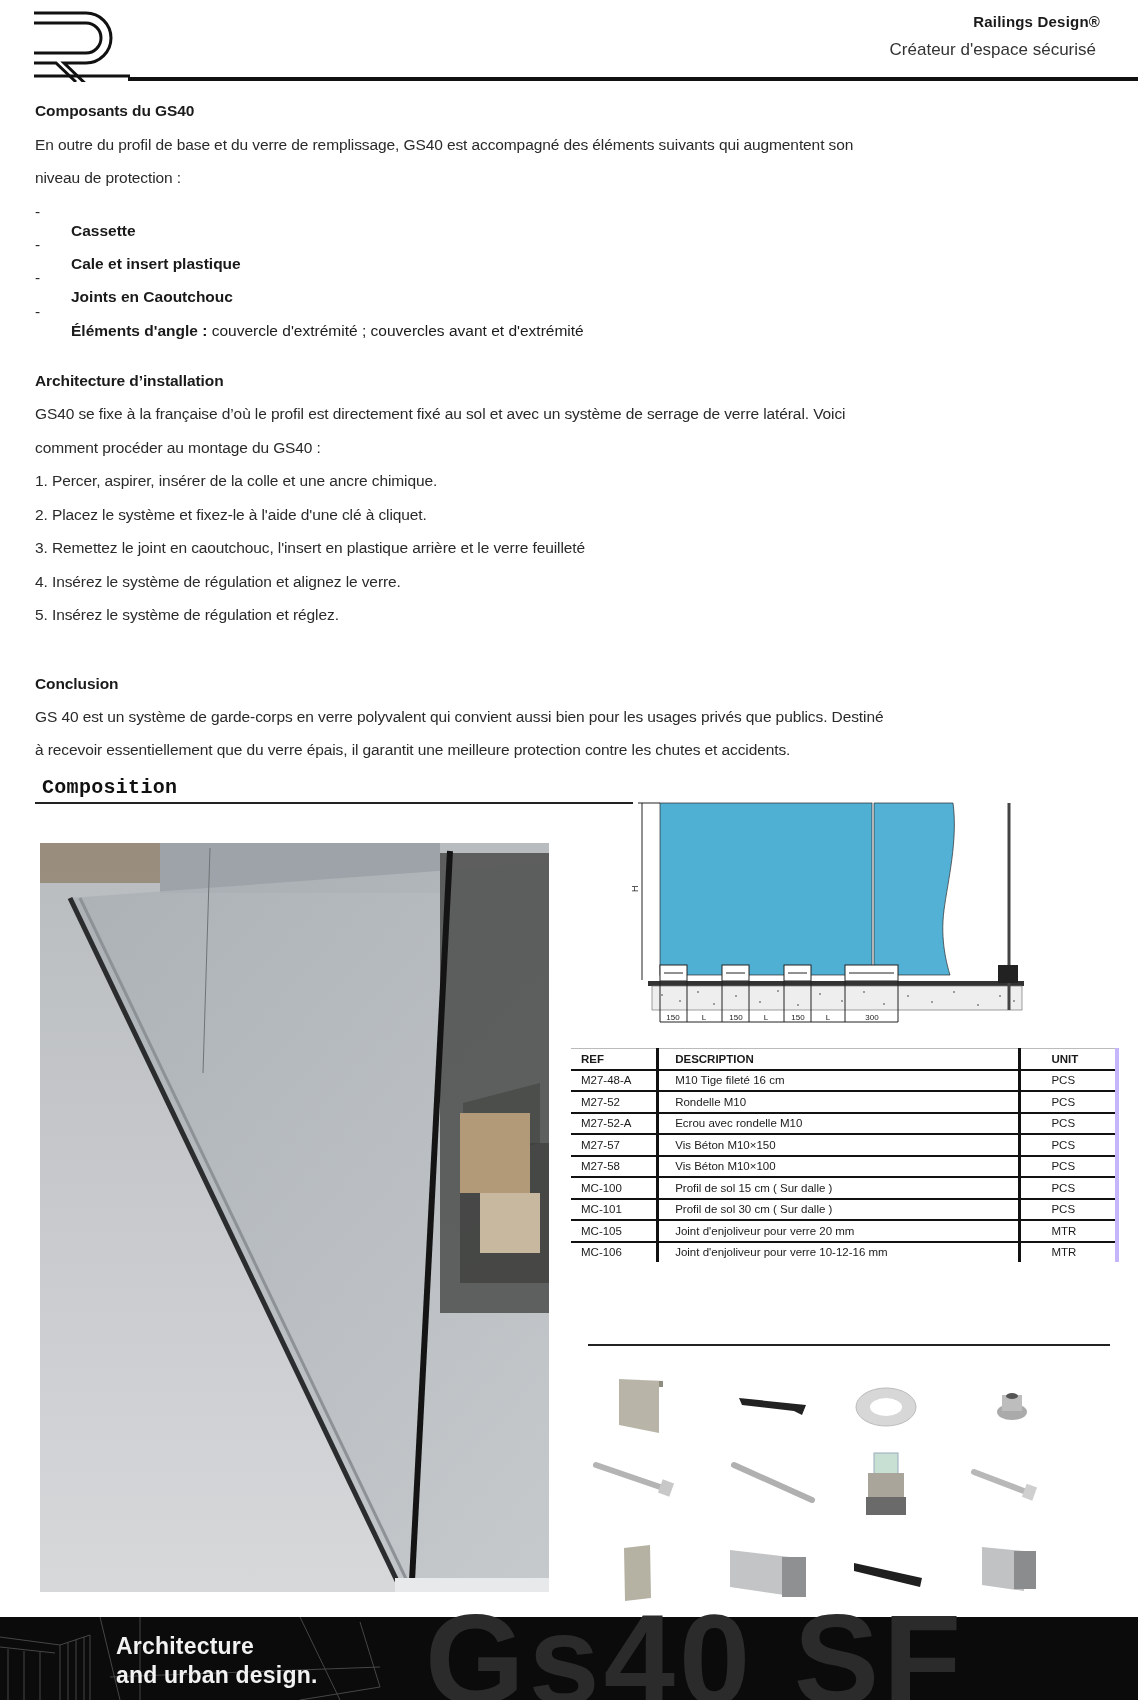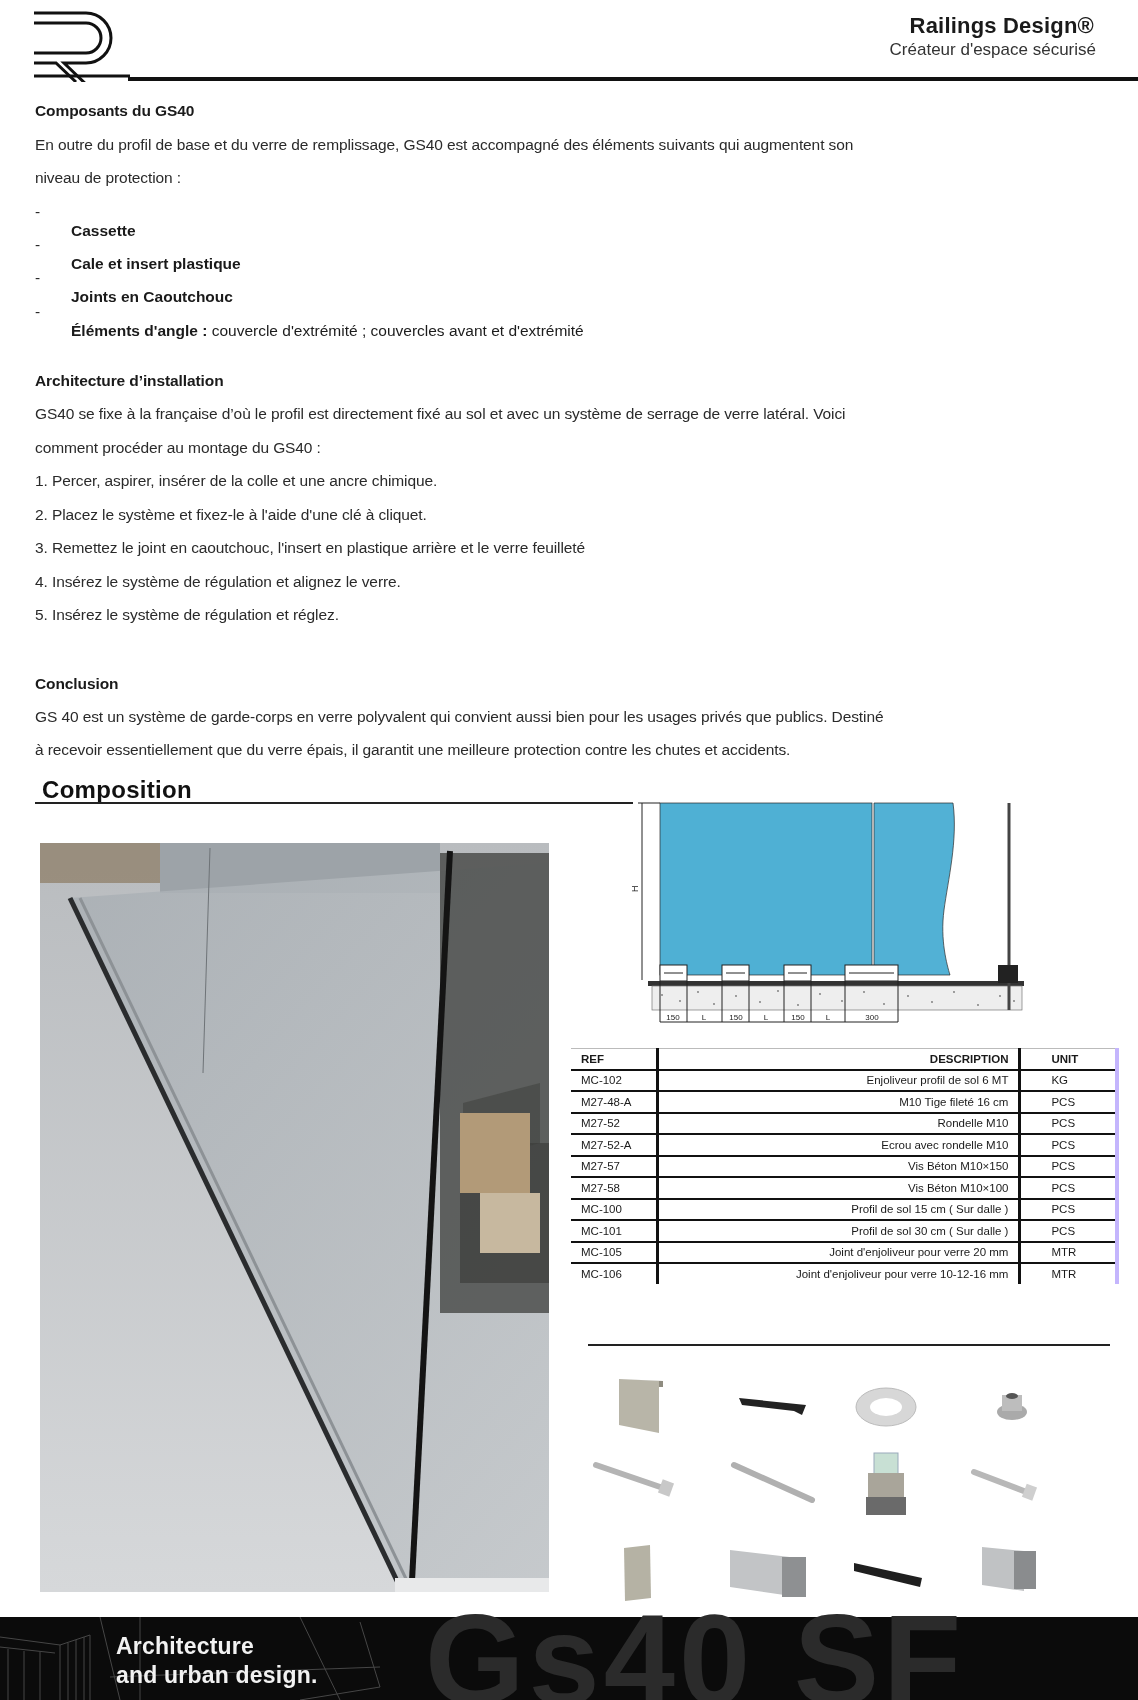--- a/index.html
+++ b/index.html
@@ -1,48 +1,48 @@
 <!DOCTYPE html>
 <html><head>
 <meta charset="utf-8">
 <style>
   html, body { margin: 0; padding: 0; background: #ffffff; }
   body { width: 1138px; height: 1700px; position: relative; overflow: hidden; font-family: "Liberation Sans", sans-serif; color: #1c1c1c; }
   .abs { position: absolute; }
 
   
   #logo { left: 34px; top: 10px; width: 96px; height: 72px; }
-  #brand-title { right: 44px; top: 13px; font-size: 22px; font-weight: 700; color: #1a1a1a; letter-spacing: 0.2px; }
+  #brand-title { right: 38px; top: 13px; font-size: 15px; font-weight: 700; color: #1a1a1a; letter-spacing: 0.2px; }
   #brand-sub { right: 42px; top: 40px; font-size: 17px; color: #333; }
   #header-rule { left: 128px; top: 77px; width: 1010px; height: 4px; background: #111; }
 
   
   .txt { position: absolute; left: 35px; font-size: 15.5px; color: #2a2a2a; white-space: nowrap; letter-spacing: -0.1px; }
   .h { font-weight: 700; color: #1a1a1a; }
   .dash { position: absolute; left: 35px; font-size: 15.5px; color: #2a2a2a; }
   .bullet { position: absolute; left: 71px; font-size: 15.5px; white-space: nowrap; margin-top: 19px; }
   .bullet b { font-weight: 700; color: #1a1a1a; }
 
   
-  #comp-title { left: 42px; top: 776px; font-size: 24px; font-weight: 800; color: #111; letter-spacing: 0.3px; }
+  #comp-title { left: 42px; top: 776px; font-size: 20px; font-weight: 800; color: #111; letter-spacing: 0.3px; font-family: Liberation Mono, monospace; }
   #comp-rule { left: 35px; top: 802px; width: 598px; height: 2px; background: #222; }
 
   
   #photo { left: 40px; top: 843px; width: 509px; height: 749px; overflow: hidden; background: #c9cccf; }
 
   
   #diagram { left: 632px; top: 800px; width: 400px; height: 232px; }
 
   
   #ref-table { left: 571px; top: 1048px; width: 548px; border-collapse: collapse; font-size: 11.5px; color: #1a1a1a; }
   #ref-table td, #ref-table th { padding: 0 10px; height: 19.5px; text-align: left; font-weight: 400; border-bottom: 2px solid #111; white-space: nowrap; }
   #ref-table th { font-weight: 700; border-top: 1px solid #bbb; }
   #ref-table tr:last-child td { border-bottom: none; }
   #ref-table .c-ref { width: 66px; }
-  #ref-table .c-desc { border-left: 3px solid #111; border-right: 3px solid #111; width: 340px; padding-left: 16px; text-align: right; }
+  #ref-table .c-desc { border-left: 3px solid #111; border-right: 3px solid #111; width: 340px; padding-left: 16px; }
   #ref-table .c-unit { width: 55px; padding-left: 30px; border-right: 4px solid #c4b5fd; }
 
   #parts-rule { left: 588px; top: 1344px; width: 522px; height: 2px; background: #222; }
   #parts-grid { left: 584px; top: 1365px; width: 550px; height: 240px; }
 
   
   #footer { left: 0; top: 1617px; width: 1138px; height: 83px; background: #0b0b0b; overflow: hidden; }
   #footer-tagline { left: 116px; top: 1632px; font-size: 23px; font-weight: 800; color: #f2f2f2; line-height: 29px; letter-spacing: 0.2px; }
   #footer-big { left: 425px; top: 1596px; font-size: 128px; font-weight: 900; color: #2b2b2b; letter-spacing: 4px; line-height: 1; white-space: nowrap; }
 </style>
@@ -184,25 +184,20 @@
 <table id="ref-table" class="abs">
   <thead>
     <tr>
       <th class="c-ref">REF</th>
       <th class="c-desc">DESCRIPTION</th>
       <th class="c-unit">UNIT</th>
     </tr>
   </thead>
   <tbody id="ref-tbody">
       <tr>
-        <td class="c-ref">MC-102</td>
-        <td class="c-desc">Enjoliveur profil de sol  6 MT</td>
-        <td class="c-unit">KG</td>
-      </tr>
-      <tr>
         <td class="c-ref">M27-48-A</td>
         <td class="c-desc">M10 Tige fileté 16 cm</td>
         <td class="c-unit">PCS</td>
       </tr>
       <tr>
         <td class="c-ref">M27-52</td>
         <td class="c-desc">Rondelle M10</td>
         <td class="c-unit">PCS</td>
       </tr>
       <tr>

